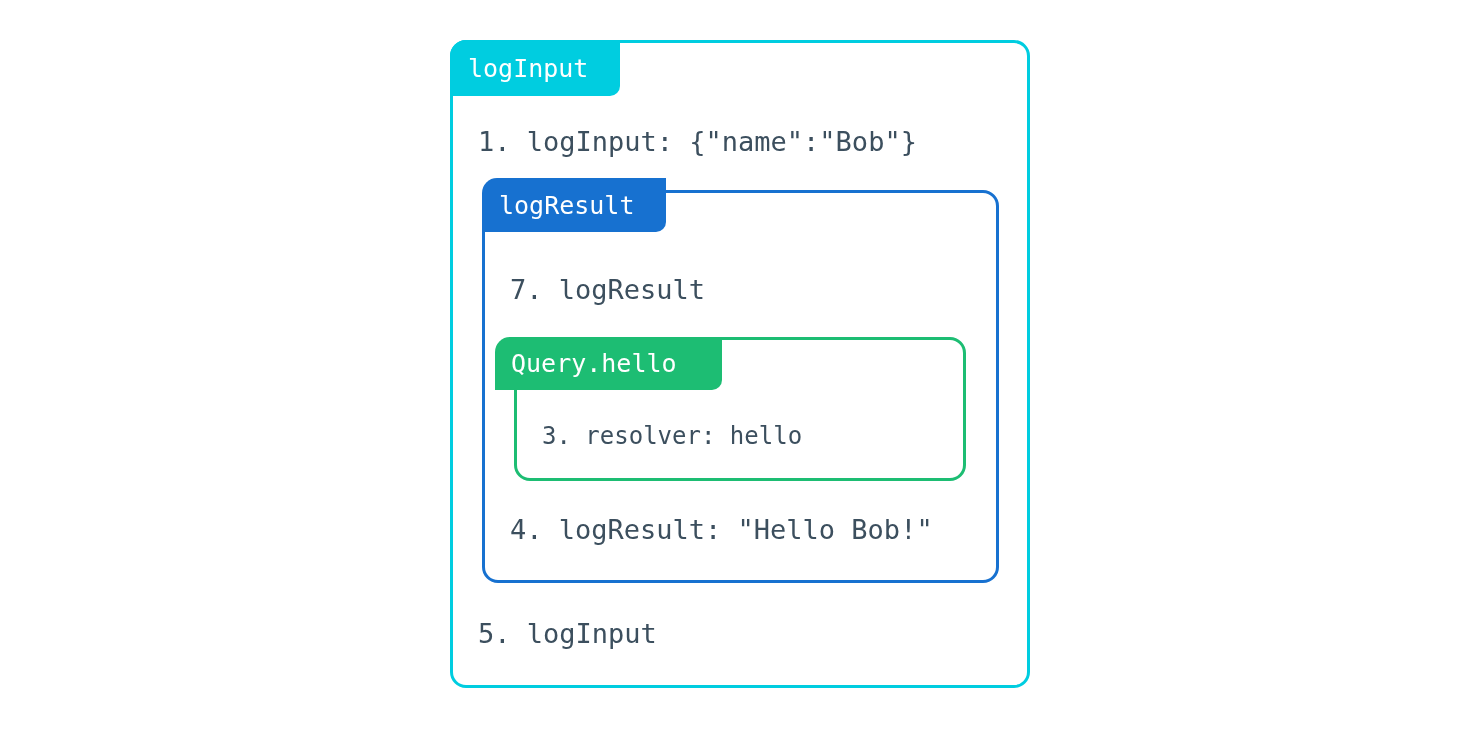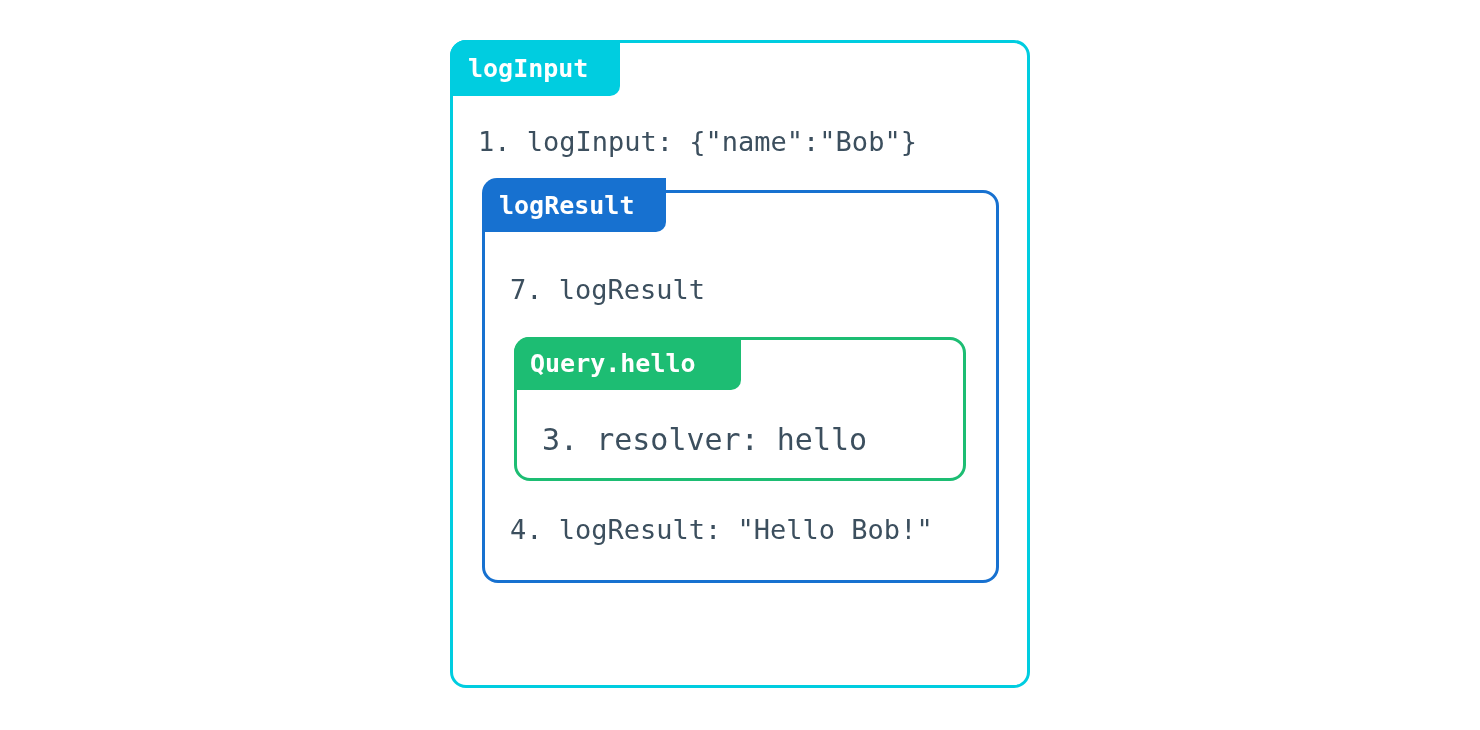--- a/index.html
+++ b/index.html
@@ -29,21 +29,21 @@
     background: transparent;
   }
 
   .span-tab {
     position: absolute;
     box-sizing: border-box;
     display: flex;
     align-items: center;
     color: #ffffff;
     font-family: "DejaVu Sans Mono", "Liberation Mono", monospace;
-    font-weight: bold;
+    font-weight: normal;
     white-space: pre;
     letter-spacing: 0px;
   }
 
   .log-line {
     position: absolute;
     color: #3c4f5e;
     font-family: "DejaVu Sans Mono", "Liberation Mono", monospace;
     font-weight: 400;
     white-space: pre;
@@ -92,34 +92,34 @@
   
   #inner-box {
     left: 514px;
     top: 337px;
     width: 452px;
     height: 144px;
     border-width: 3px;
     border-color: #1dbd73;
   }
   #inner-tab {
-    left: 514px;
+    left: 495px;
     top: 337px;
     width: 227px;
     height: 53px;
     background: #1dbd73;
     border-radius: 15px 0 10px 0;
     padding-left: 16px;
     font-size: 25px;
   }
 
   
   #line-1 { left: 478px; top: 126px; font-size: 27px; }
   #line-2 { left: 510px; top: 274px; font-size: 27px; }
-  #line-3 { left: 542px; top: 422px; font-size: 30px; }
+  #line-3 { left: 542px; top: 422px; font-size: 24px; }
   #line-4 { left: 510px; top: 514px; font-size: 27px; }
   #line-5 { left: 478px; top: 618px; font-size: 27px; }
 </style>
 </head>
 <body>
 
 <div id="stage">
 
   <div class="span-box" id="outer-box"></div>
 
@@ -128,20 +128,21 @@
   <div class="span-box" id="inner-box"></div>
 
   <div class="log-line" id="line-1">1. logInput: {"name":"Bob"}</div>
 
   <div class="log-line" id="line-2">7. logResult</div>
 
   <div class="log-line" id="line-3">3. resolver: hello</div>
 
   <div class="log-line" id="line-4">4. logResult: "Hello Bob!"</div>
 
+  <div class="log-line" id="line-5">5. logInput</div>
 
   <div class="span-tab" id="outer-tab">logInput</div>
 
   <div class="span-tab" id="middle-tab">logResult</div>
 
   <div class="span-tab" id="inner-tab">Query.hello</div>
 
 </div>
 
 </body></html>

